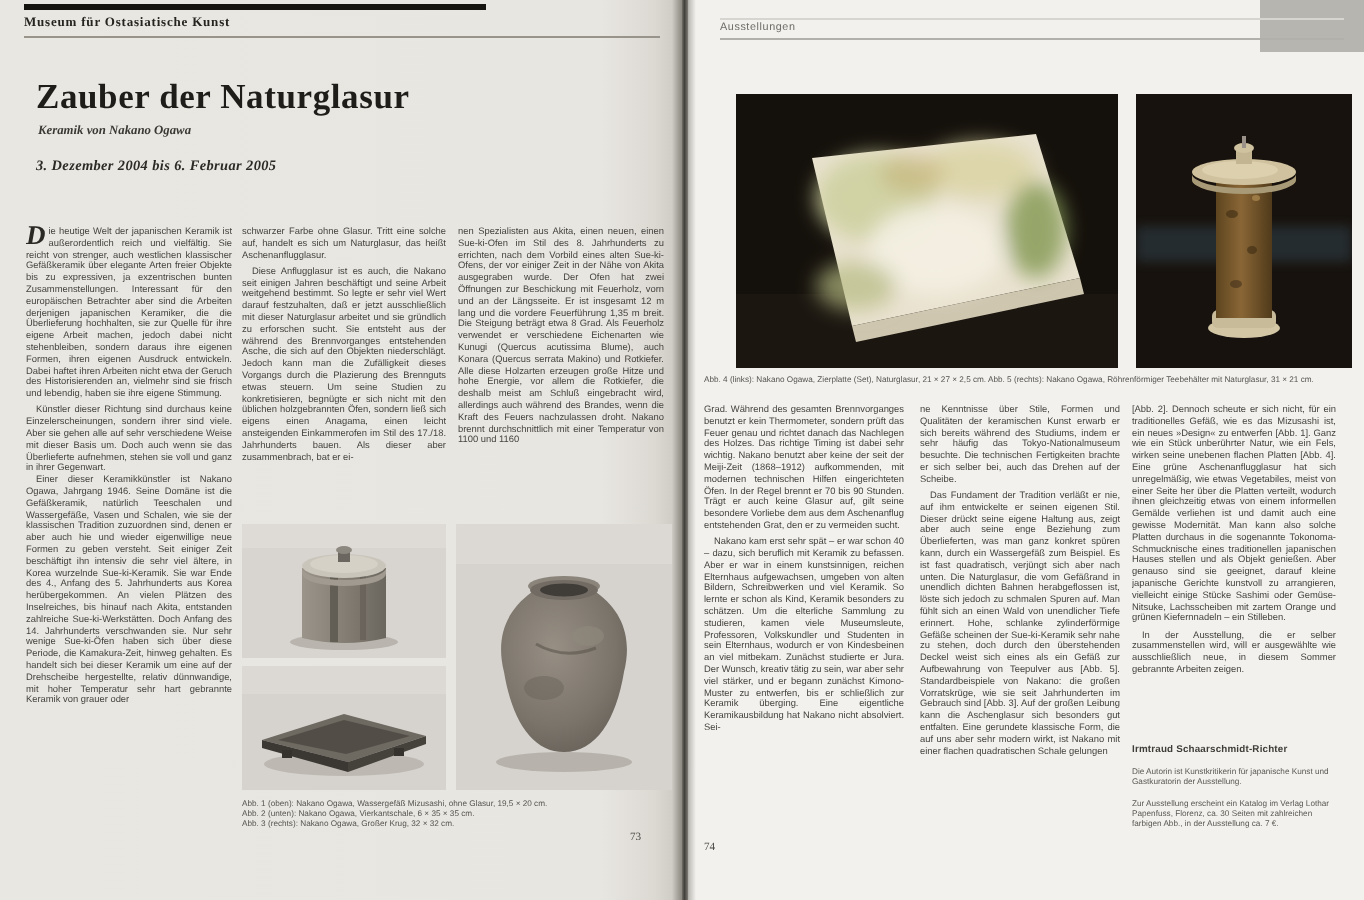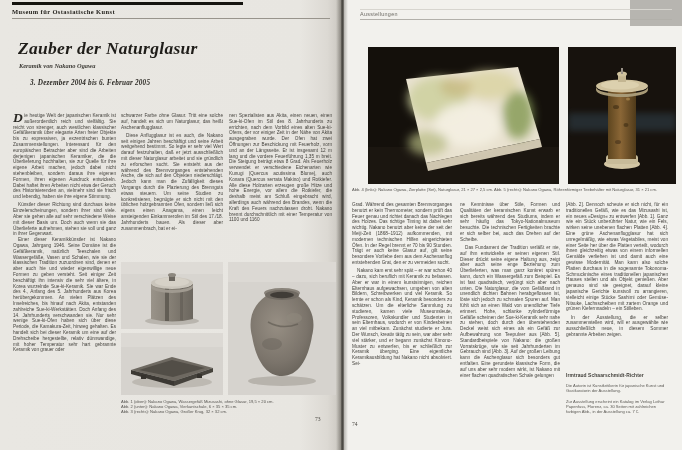--- a/index.html
+++ b/index.html
@@ -8,23 +8,23 @@
   .page{position:absolute;top:0;height:450px;}
   .page-left{left:0;width:341px;background:linear-gradient(to right,#e9e7e2 0%,#e8e6e1 88%,#dcd9d3 96%,#c9c6bf 100%);}
   .page-right{left:344px;width:338px;background:linear-gradient(to right,#d9d7d2 0%,#efeeea 4%,#f3f2ee 60%,#edecе8 100%);background-color:#f2f1ed;}
   .gutter{position:absolute;left:336px;top:0;width:12px;height:450px;background:linear-gradient(to right,rgba(0,0,0,0) 0%,rgba(70,66,58,.45) 40%,rgba(42,40,35,.8) 52%,rgba(90,87,80,.35) 70%,rgba(0,0,0,0) 100%);z-index:5;}
   .corner-shadow{position:absolute;right:0;top:0;width:52px;height:26px;background:#b7b5b0;z-index:1;}
 
   
   .topbar{position:absolute;left:12px;top:2px;width:231px;height:3px;background:#15140f;}
   .runhead-l{position:absolute;left:12px;top:8px;font-family:"Liberation Serif",serif;font-weight:bold;font-size:6.5px;letter-spacing:.4px;color:#26241f;}
   .rule-l{position:absolute;left:12px;top:18px;width:318px;height:1px;background:#98948c;}
-  .title{position:absolute;left:18px;top:38px;font-family:"Liberation Serif",serif;font-style:italic;font-weight:bold;font-size:17.5px;letter-spacing:.3px;color:#1f1d19;text-align:center;}
+  .title{position:absolute;left:18px;top:38px;font-family:"Liberation Serif",serif;font-weight:bold;font-size:17.5px;letter-spacing:.3px;color:#1f1d19;text-align:center;}
   .subtitle{position:absolute;left:19px;top:62px;font-family:"Liberation Serif",serif;font-style:italic;font-weight:bold;font-size:6.4px;color:#3a3833;}
-  .dates{position:absolute;left:30px;top:79px;font-family:"Liberation Serif",serif;font-style:italic;font-weight:bold;font-size:7.2px;letter-spacing:.2px;color:#2c2a25;}
+  .dates{position:absolute;left:18px;top:79px;font-family:"Liberation Serif",serif;font-style:italic;font-weight:bold;font-size:7.2px;letter-spacing:.2px;color:#2c2a25;}
 
   
   .rule-ra{position:absolute;left:360px;top:9px;width:312px;height:1px;background:#d7d5cf;z-index:2;}
   .runhead-r{position:absolute;left:360px;top:11px;font-size:5.4px;letter-spacing:.3px;color:#6d6b65;z-index:2;}
   .rule-rb{position:absolute;left:360px;top:19px;width:312px;height:1px;background:#b2b0aa;z-index:2;}
 
   
   .col{position:absolute;overflow:hidden;font-size:4.7px;line-height:5.8px;text-align:justify;color:#45433e;}
   .col p{margin:0 0 2.5px 0;}
   .col p.ind{text-indent:5px;margin:0;}

